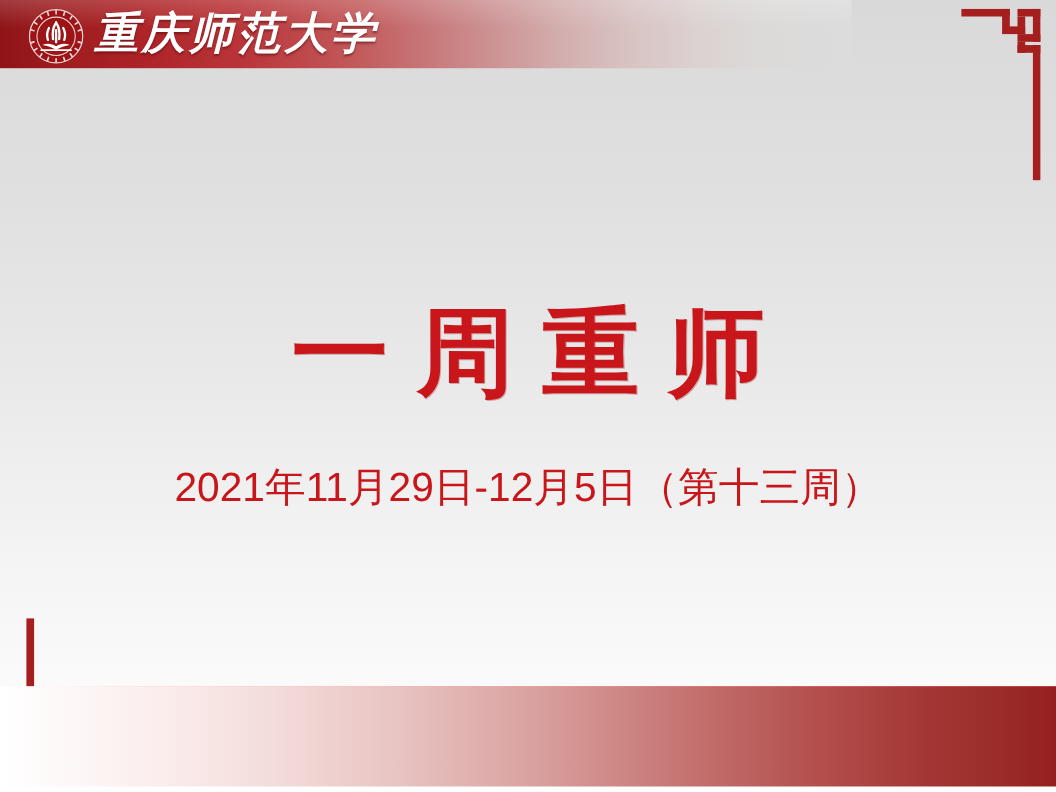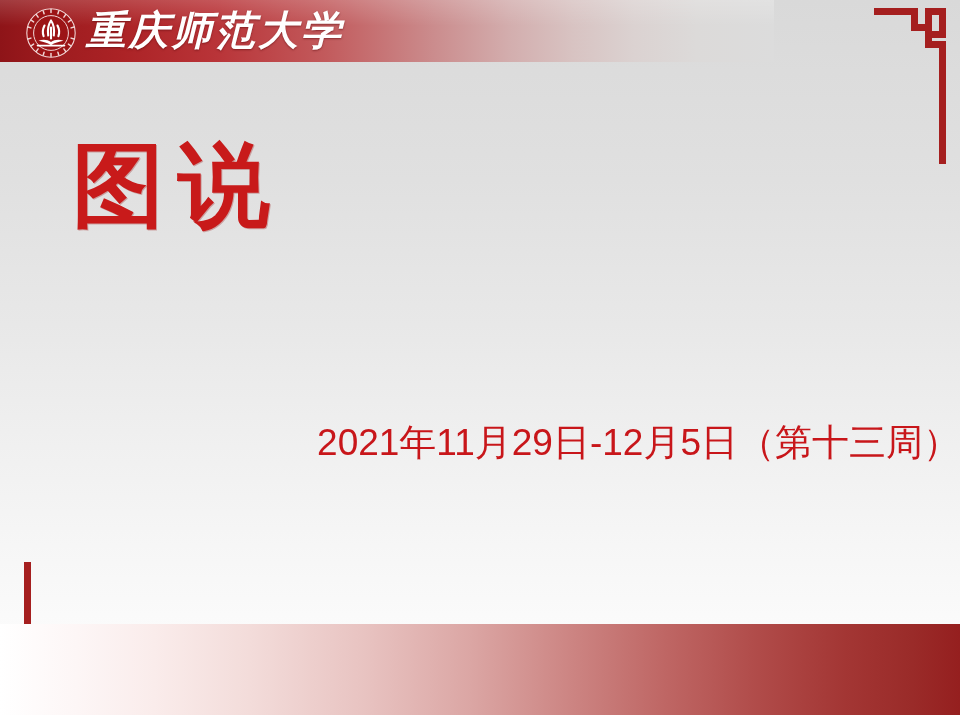--- a/index.html
+++ b/index.html
@@ -150,21 +150,21 @@
     text-indent: 26px;
     color: #c8161a;
     white-space: nowrap;
     text-shadow: 1px 1px 0 rgba(150,10,10,0.30);
   }
 
   #subtitle-date {
     position: absolute;
     left: 0; top: 418px;
     width: 960px;
-    text-align: right;
+    text-align: center;
     font-family: "Liberation Sans", "DejaVu Sans", sans-serif;
     font-size: 37px;
     font-weight: normal;
     letter-spacing: 0px;
     color: #c8161a;
     white-space: nowrap;
   }
 </style>
 </head>
 <body>
@@ -236,22 +236,22 @@
         <rect x="51" y="7" width="7" height="16"></rect>
 
         <rect x="51" y="30" width="7" height="10"></rect>
         <rect x="51" y="33" width="21" height="7"></rect>
 
         <rect x="65" y="33" width="7" height="123"></rect>
       </g>
     </svg>
   </div>
 
-  <div id="title-tu-shuo">图说</div>
-
+
+  <div id="title-main">一周重师</div>
 
   <div id="subtitle-date">2021年11月29日-12月5日（第十三周）</div>
 
   <div class="deco" id="deco-bl">
     <svg width="145" height="150" viewBox="0 0 145 150" aria-hidden="true">
       <g fill="#a51f1f" transform="rotate(180 72.5 75)">
 
         <rect x="0" y="0" width="102" height="7"></rect>
         <rect x="95" y="0" width="7" height="17"></rect>
         <rect x="95" y="16" width="21" height="7"></rect>

